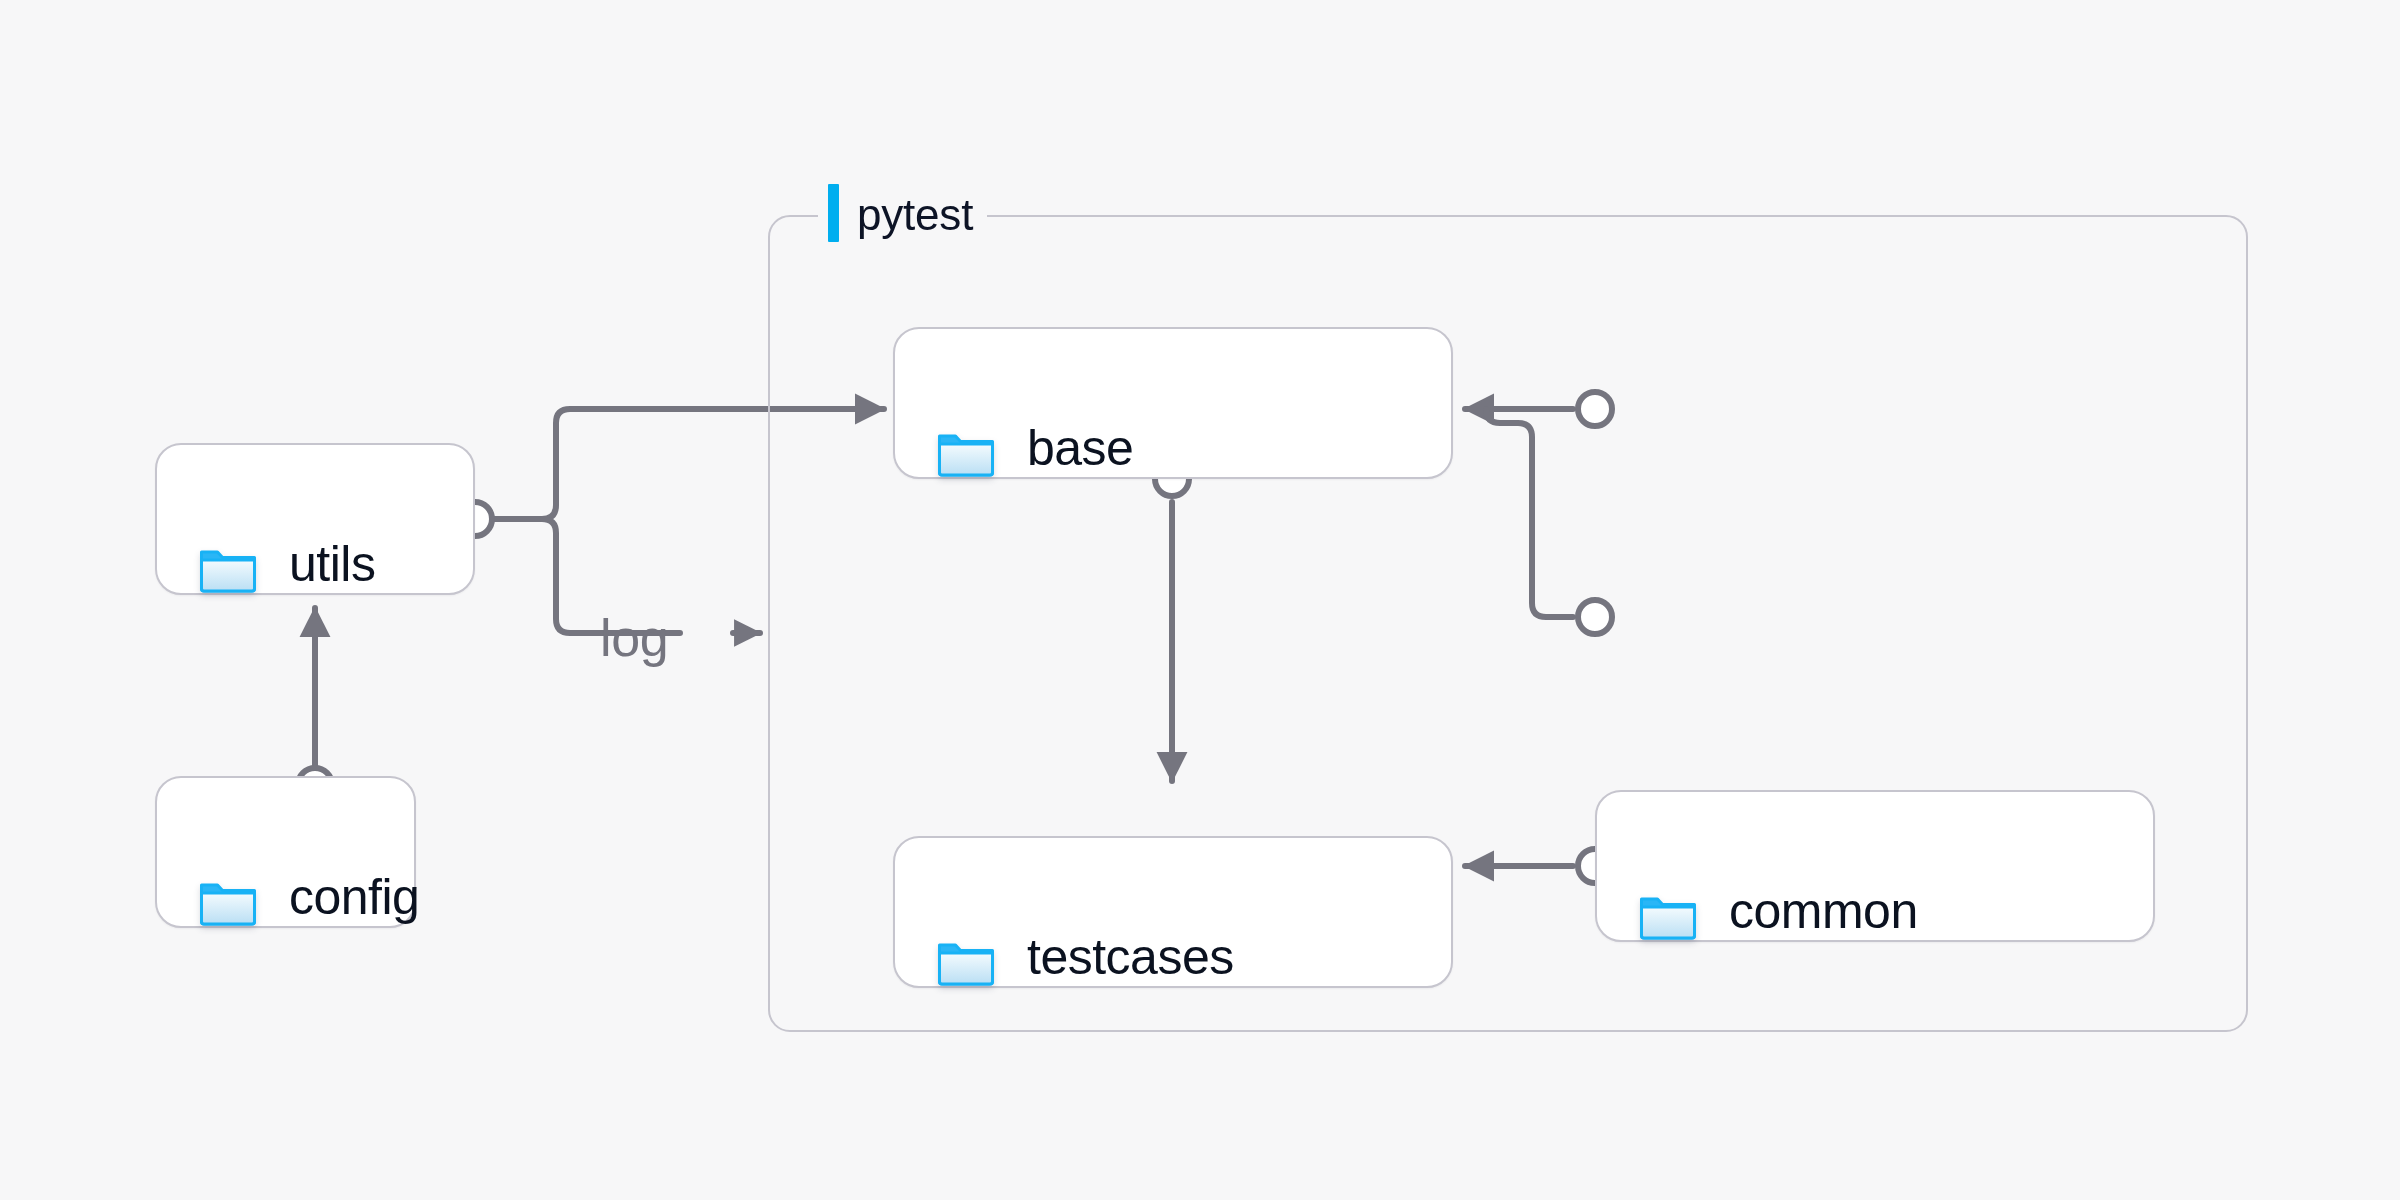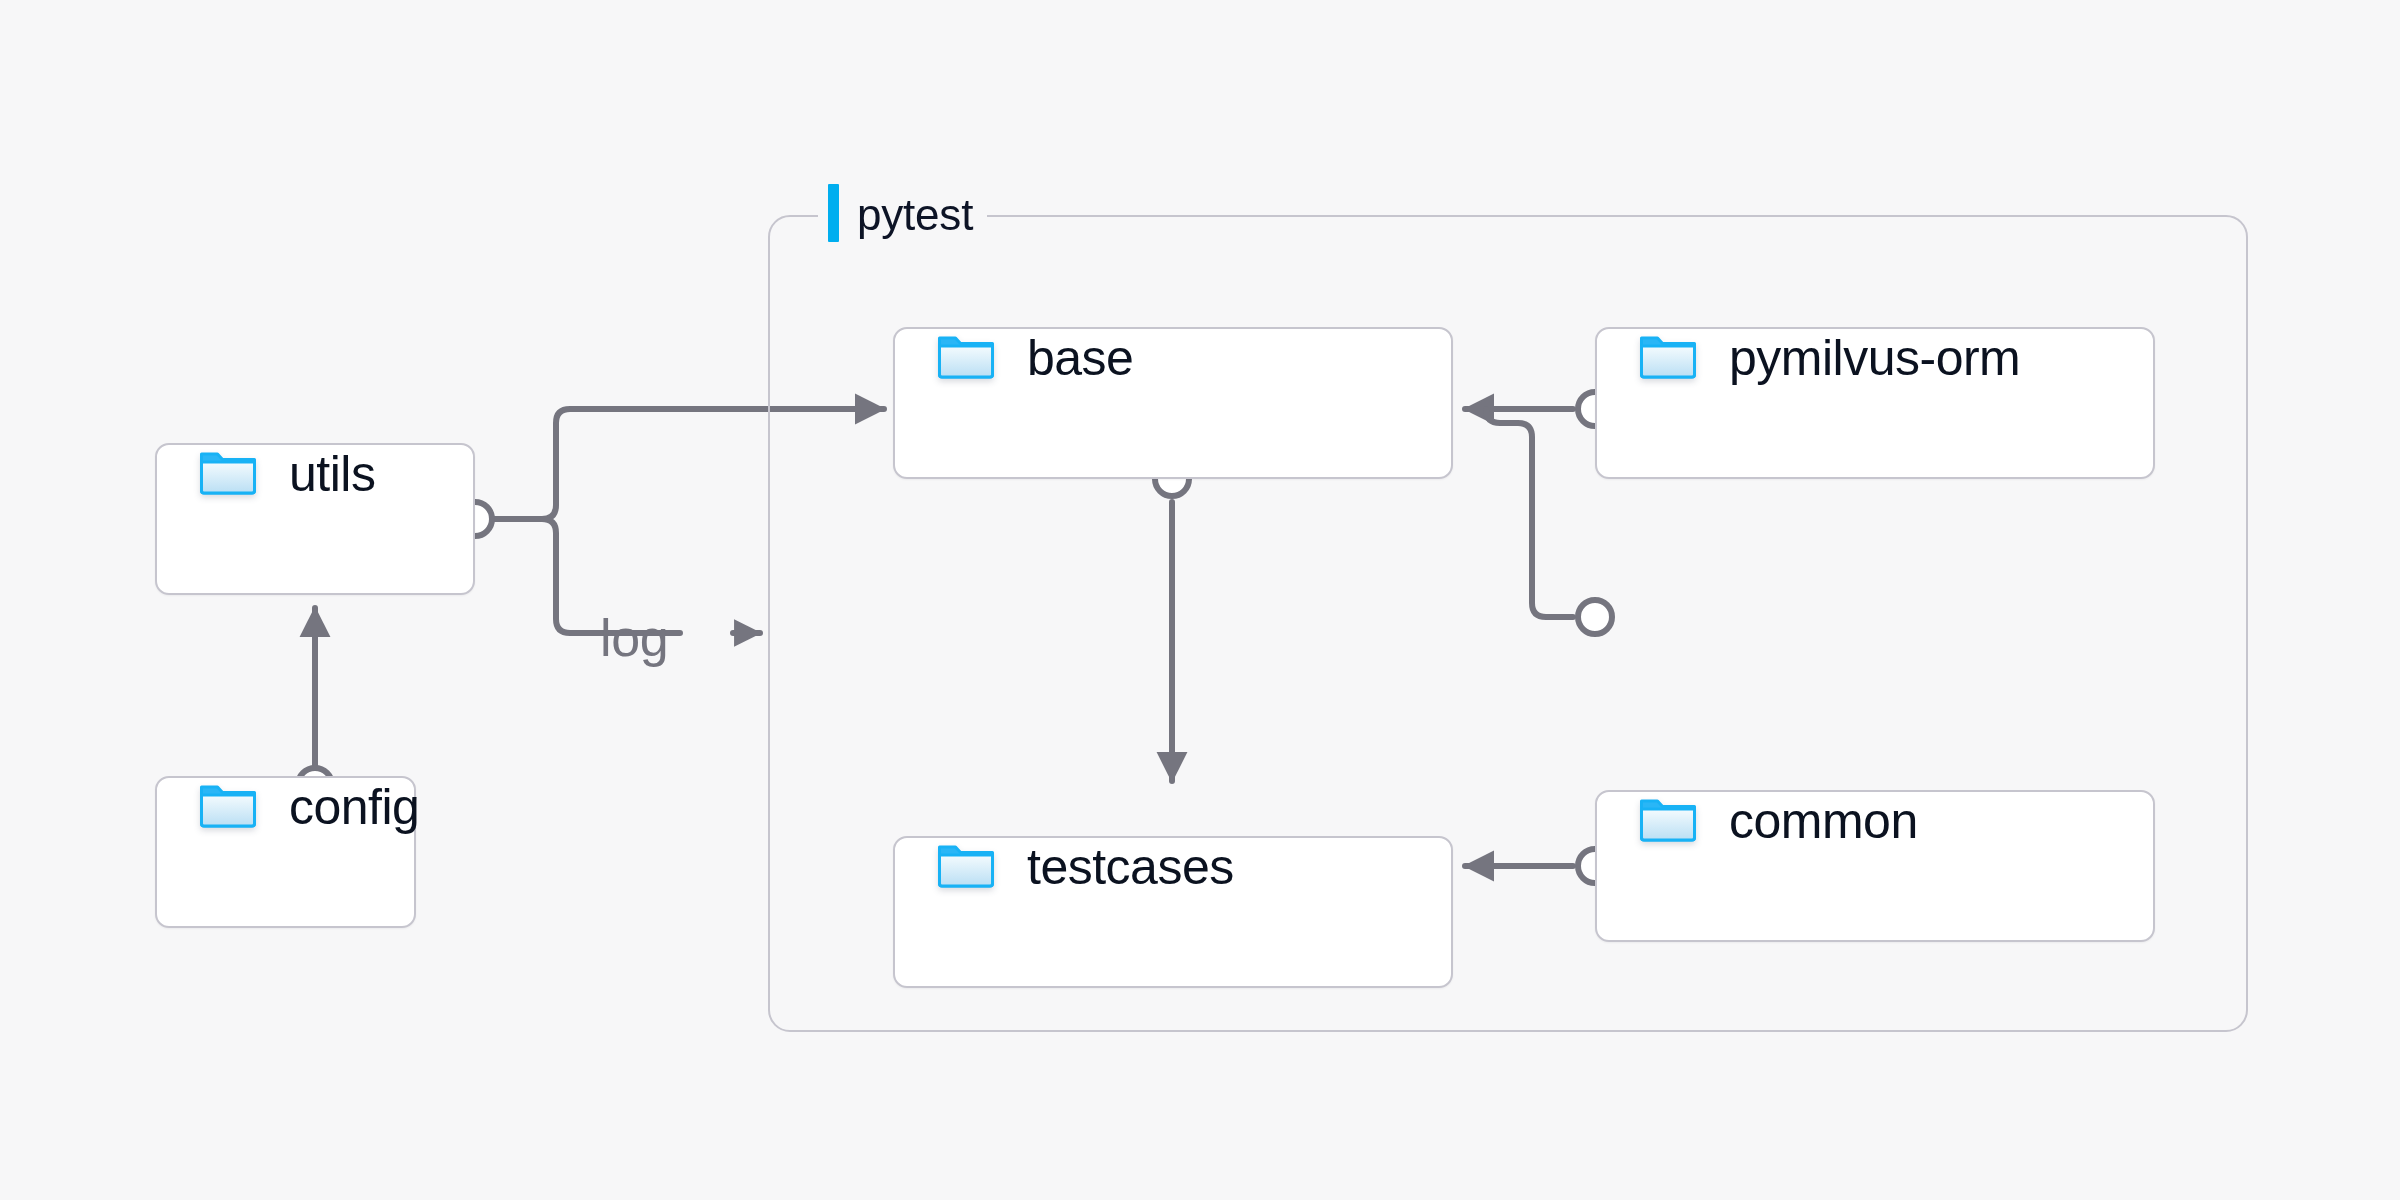--- a/index.html
+++ b/index.html
@@ -64,23 +64,23 @@
     letter-spacing: -0.2px;
     white-space: nowrap;
   }
 
   
   .node {
     position: absolute;
     box-sizing: border-box;
     background: #ffffff;
     border: 2px solid #c6c5ce;
-    border-radius: 14px;
+    border-radius: 26px;
     display: flex;
-    align-items: flex-start;
+    align-items: flex-end;
     padding-left: 42px;
     gap: 32px;
     box-shadow: 0 1px 2px rgba(17, 20, 40, 0.05);
   }
   .node .label {
     font-size: 50px;
     color: #0b1220;
     font-weight: 400;
     letter-spacing: -0.5px;
     white-space: nowrap;
@@ -194,29 +194,20 @@
   <div class="node" style="left:893px; top:790px; width:560px; height:152px;margin-top:46px;">
     <span class="folder-icon">
       <svg width="58" height="50" viewBox="0 0 58 50">
         <path d="M2.5 9 h16 l5 5.5 h32 v31 a2.5 2.5 0 0 1 -2.5 2.5 h-48 a2.5 2.5 0 0 1 -2.5 -2.5 z" fill="#2ab6f6" stroke="#18b2f5" stroke-width="3" stroke-linejoin="round"></path>
         <path d="M2.5 17 h53 v28.5 a2.5 2.5 0 0 1 -2.5 2.5 h-48 a2.5 2.5 0 0 1 -2.5 -2.5 z" fill="url(#folderGrad)" stroke="#18b2f5" stroke-width="3" stroke-linejoin="round"></path>
       </svg>
     </span>
     <span class="label">testcases</span>
   </div>
 
-  <div class="node" style="left:1595px; top:327px; width:560px; height:152px;">
-    <span class="folder-icon">
-      <svg width="58" height="50" viewBox="0 0 58 50">
-        <path d="M2.5 9 h16 l5 5.5 h32 v31 a2.5 2.5 0 0 1 -2.5 2.5 h-48 a2.5 2.5 0 0 1 -2.5 -2.5 z" fill="#2ab6f6" stroke="#18b2f5" stroke-width="3" stroke-linejoin="round"></path>
-        <path d="M2.5 17 h53 v28.5 a2.5 2.5 0 0 1 -2.5 2.5 h-48 a2.5 2.5 0 0 1 -2.5 -2.5 z" fill="url(#folderGrad)" stroke="#18b2f5" stroke-width="3" stroke-linejoin="round"></path>
-      </svg>
-    </span>
-    <span class="label">pymilvus-orm</span>
-  </div>
 
 
   <div class="node" style="left:1595px; top:790px; width:560px; height:152px;">
     <span class="folder-icon">
       <svg width="58" height="50" viewBox="0 0 58 50">
         <path d="M2.5 9 h16 l5 5.5 h32 v31 a2.5 2.5 0 0 1 -2.5 2.5 h-48 a2.5 2.5 0 0 1 -2.5 -2.5 z" fill="#2ab6f6" stroke="#18b2f5" stroke-width="3" stroke-linejoin="round"></path>
         <path d="M2.5 17 h53 v28.5 a2.5 2.5 0 0 1 -2.5 2.5 h-48 a2.5 2.5 0 0 1 -2.5 -2.5 z" fill="url(#folderGrad)" stroke="#18b2f5" stroke-width="3" stroke-linejoin="round"></path>
       </svg>
     </span>
     <span class="label">common</span>

